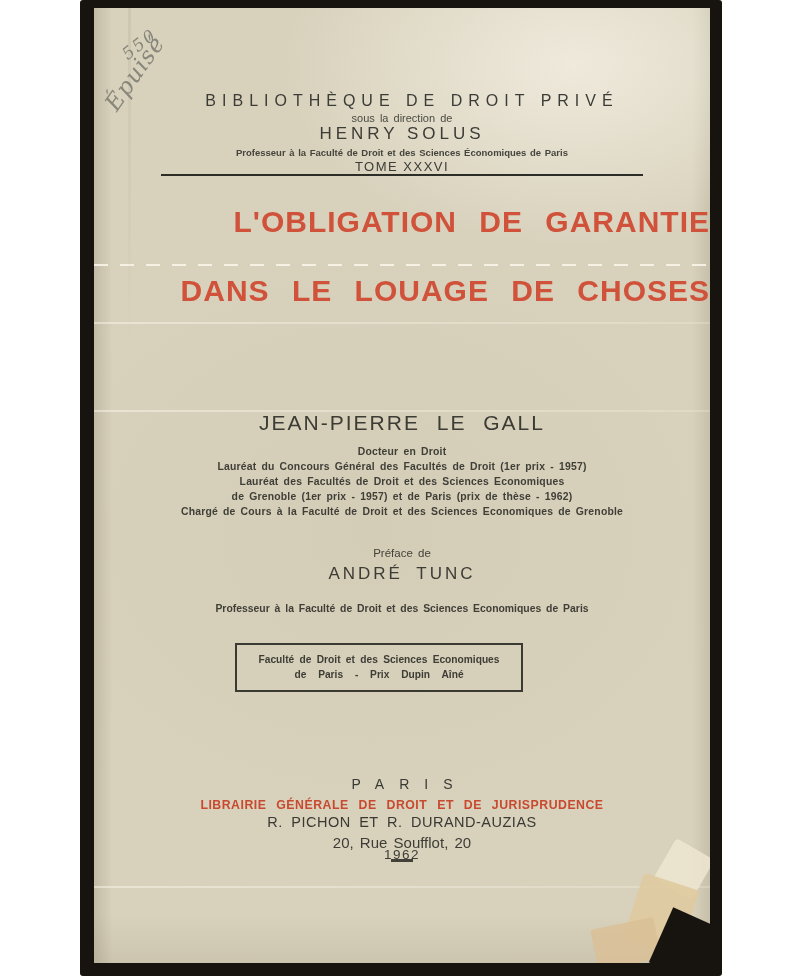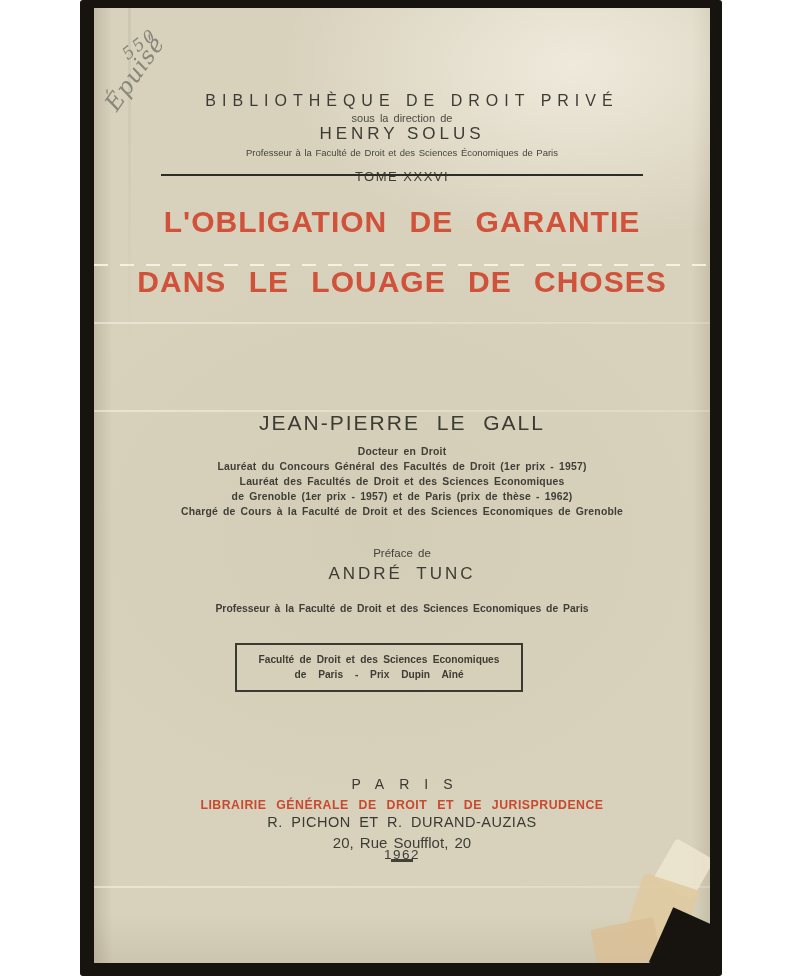--- a/index.html
+++ b/index.html
@@ -50,29 +50,29 @@
   }
   .hw-price { left: 26px; top: 26px; font-size: 17px; transform: rotate(-38deg); letter-spacing: 2px; }
   .hw-status { left: -2px; top: 52px; font-size: 23px; transform: rotate(-55deg); letter-spacing: 1px; }
 
   
   .cblock { position: absolute; left: 0; right: 0; text-align: center; white-space: nowrap; }
 
   .collection { top: 84px; font-size: 16px; letter-spacing: 6px; color: #3c3c36; padding-left: 20px; }
   .direction  { top: 104px; font-size: 11px; color: #4b4b43; word-spacing: 2px; }
   .director   { top: 116px; font-size: 17px; letter-spacing: 4px; color: #3c3c36; }
-  .director-title { top: 139px; font-size: 9.5px; color: #45453d; word-spacing: 1px; }
-  .tome { top: 161px; font-size: 13px; letter-spacing: 1.5px; color: #3c3c36; }
+  .director-title { top: 139px; font-size: 9.5px; color: #45453d; word-spacing: 1px; font-weight: bold; }
+  .tome { top: 151px; font-size: 13px; letter-spacing: 1.5px; color: #3c3c36; }
   .rule { position: absolute; top: 166px; left: 50%; transform: translateX(-50%);
           width: 482px; height: 2px; background: #2d2d27; }
 
   .book-title { font-weight: bold; font-size: 30px; letter-spacing: 1px; word-spacing: 13px;
-                color: #d0523a; }
+                color: #d0523a; text-align: right; }
   .title-line1 { top: 197px; }
-  .title-line2 { top: 257px; }
+  .title-line2 { top: 266px; }
 
   .par  { top: 355px; font-size: 14px; letter-spacing: 2px; color: #3f3f38; }
   .author-name { top: 403px; font-size: 21px; letter-spacing: 2px; word-spacing: 9px; color: #3c3c35; }
   .credentials { top: 436px; font-size: 10.4px; font-weight: bold; line-height: 15px;
                  color: #3f3f38; word-spacing: 2px; letter-spacing: 0.2px; }
 
   .preface-label { top: 539px; font-size: 11.5px; color: #43433b; word-spacing: 2px; }
   .preface-name  { top: 556px; font-size: 17px; letter-spacing: 3px; word-spacing: 6px; color: #3c3c35; }
   .preface-title { top: 583px; font-size: 10.4px; font-weight: bold; color: #3f3f38; word-spacing: 2px; margin-top: 12px; }
 

